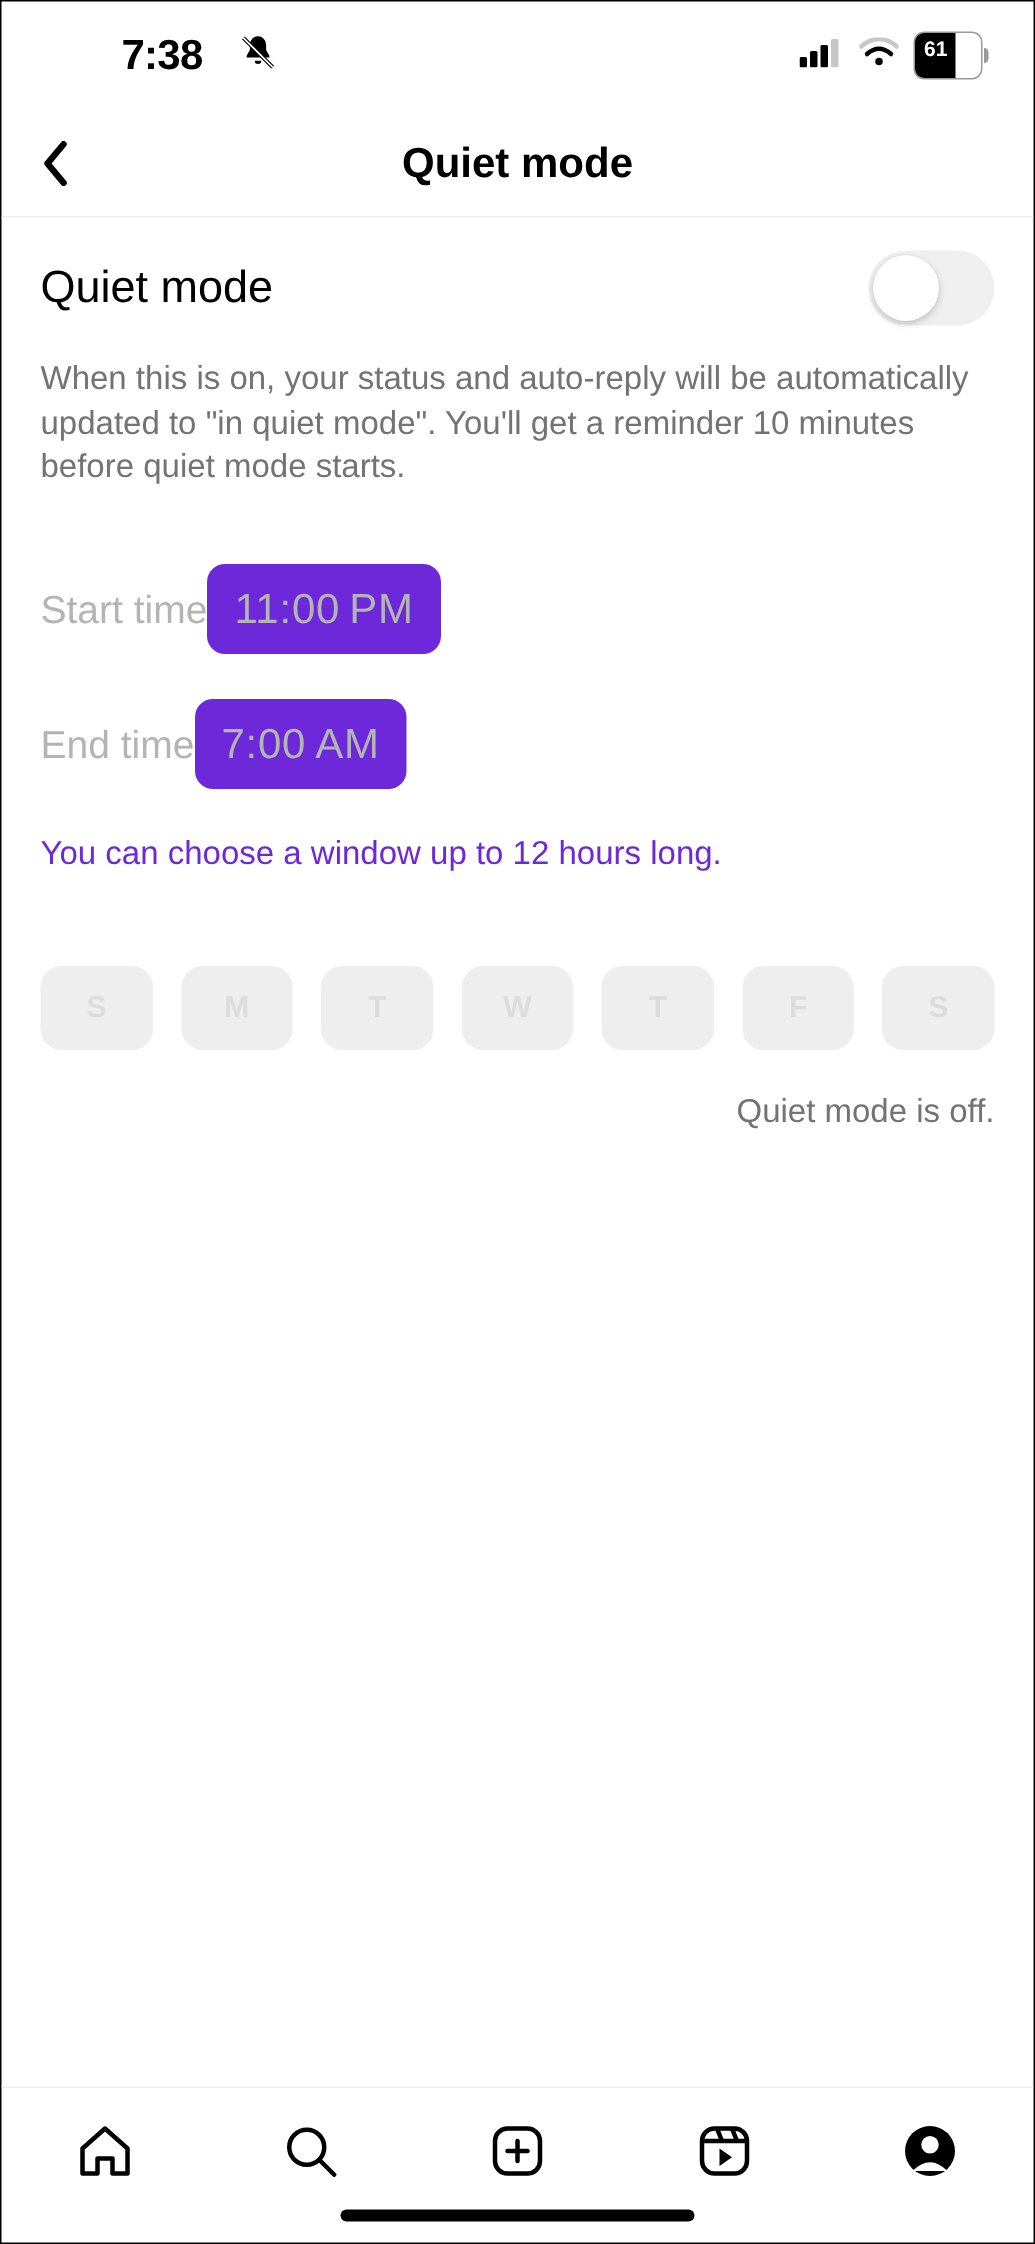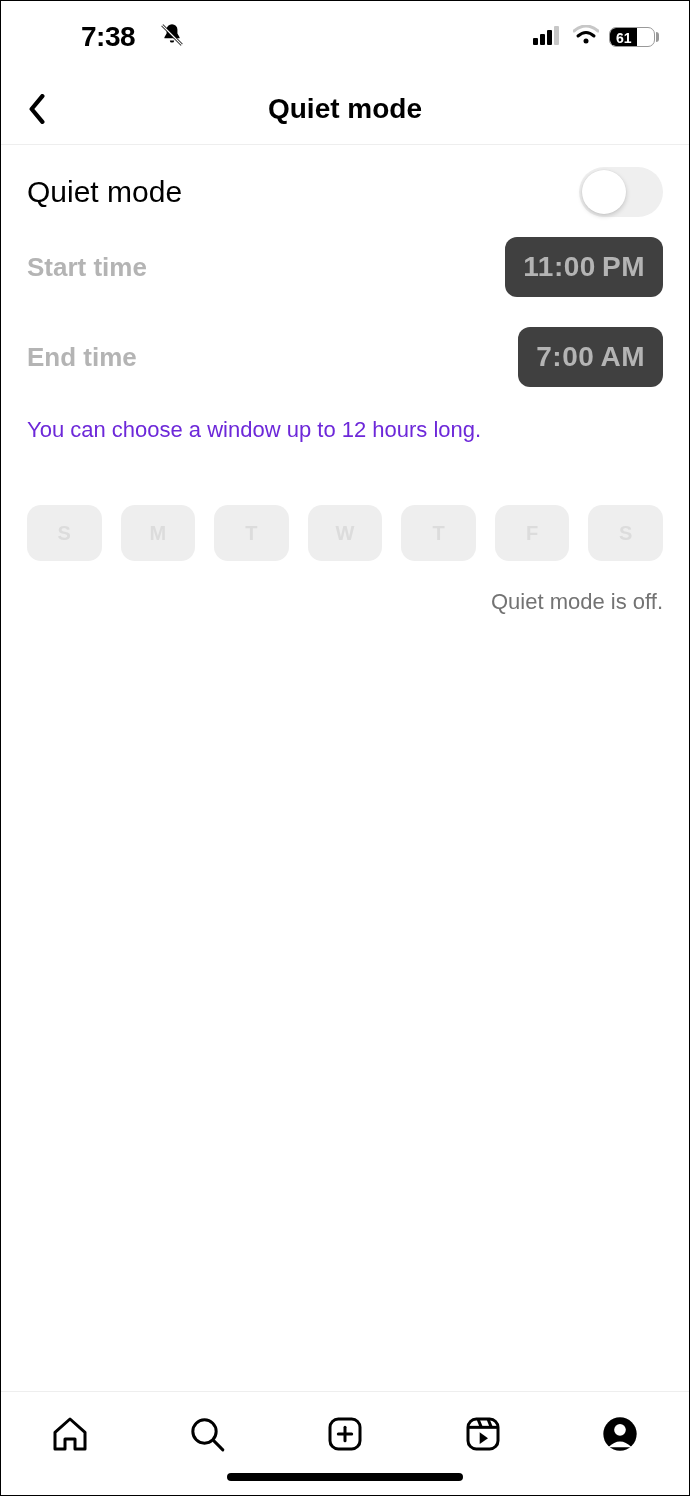--- a/index.html
+++ b/index.html
@@ -41,21 +41,21 @@
       align-items: center;
       gap: 10px;
     }
     .battery-badge {
       display: flex;
       align-items: center;
       position: relative;
     }
     .battery-box {
       width: 46px;
-      height: 20px;
+      height: 32px;
       border: 1.5px solid #999;
       border-radius: 7px;
       position: relative;
       overflow: hidden;
     }
     .battery-fill {
       background: #000;
       height: 100%;
       width: 61%;
       border-radius: 5px 0 0 5px;
@@ -133,30 +133,28 @@
     }
     .description {
       font-size: 22px;
       color: #737373;
       line-height: 1.35;
       margin-bottom: 50px;
     }
     .time-row {
       display: flex;
       align-items: center;
-      justify-content: space-between;
       margin-bottom: 30px;
-      font-weight: bold;
     }
     .time-label {
       font-size: 26px;
       color: #b4b4b4;
     }
     .time-pill {
-      background: #404040;
+      background: #6d28d9;
       color: #b4b4b4;
       font-size: 28px;
       padding: 14px 18px;
       border-radius: 12px;
       letter-spacing: 0.5px;
     }
     .helper-text {
       font-size: 22px;
       color: #6d28d9;
       margin-top: 4px;
@@ -265,20 +263,21 @@
 </div>
 
 <div class="content">
   <div class="toggle-row">
     <div class="toggle-label">Quiet mode</div>
     <div class="switch">
       <div class="switch-knob"></div>
     </div>
   </div>
 
+  <div class="description">When this is on, your status and auto-reply will be automatically updated to "in quiet mode". You'll get a reminder 10 minutes before quiet mode starts.</div>
 
   <div class="time-row">
     <div class="time-label">Start time</div>
     <div class="time-pill">11:00 PM</div>
   </div>
 
   <div class="time-row">
     <div class="time-label">End time</div>
     <div class="time-pill">7:00 AM</div>
   </div>

